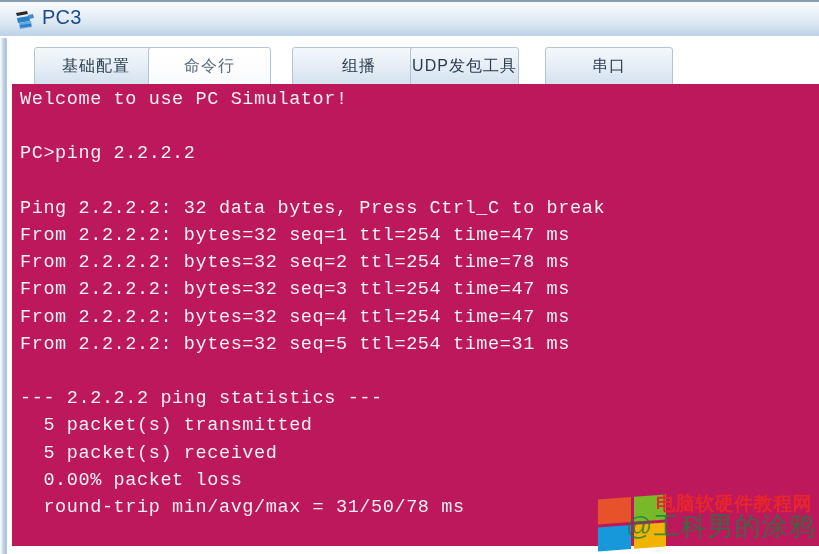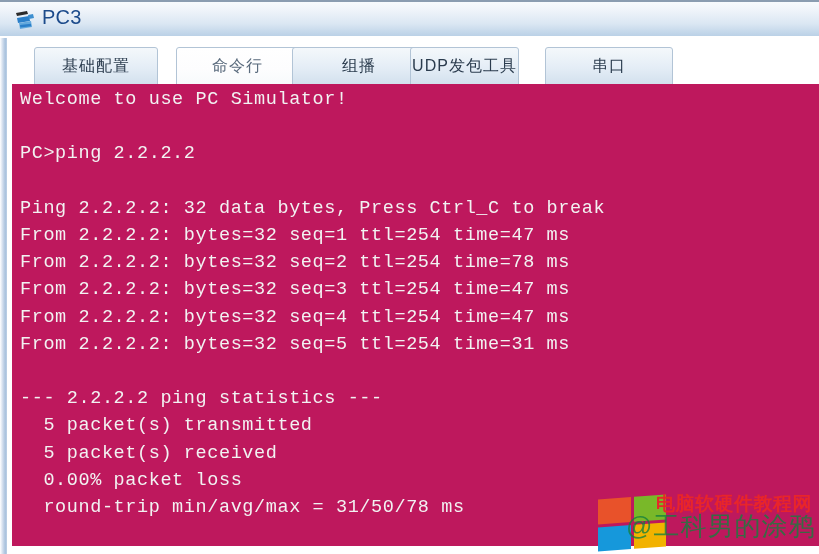--- a/index.html
+++ b/index.html
@@ -227,21 +227,21 @@
     </span>
     <span class="title-text">PC3</span>
     <span class="tb-bottom"></span>
   </div>
 
   <div id="client-area">
     <div id="tab-strip">
         <div class="tab inactive" style="left: 22px; width: 124px;">
           <span>基础配置</span>
         </div>
-        <div class="tab active" style="left: 164px; width: 123px;">
+        <div class="tab active" style="left: 136px; width: 123px;">
           <span>命令行</span>
         </div>
         <div class="tab inactive" style="left: 280px; width: 128px; padding-left: 6px;">
           <span>组播</span>
         </div>
         <div class="tab inactive" style="left: 398px; width: 109px;">
           <span>UDP发包工具</span>
         </div>
         <div class="tab inactive" style="left: 533px; width: 128px;">
           <span>串口</span>

